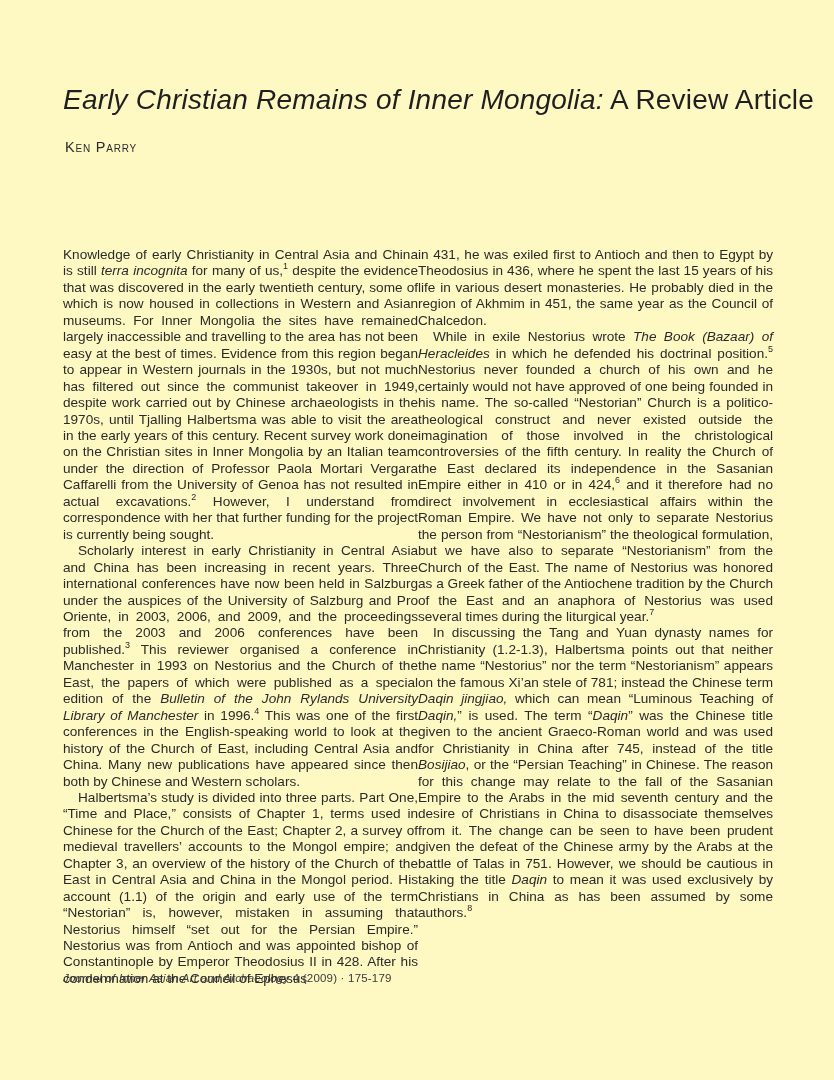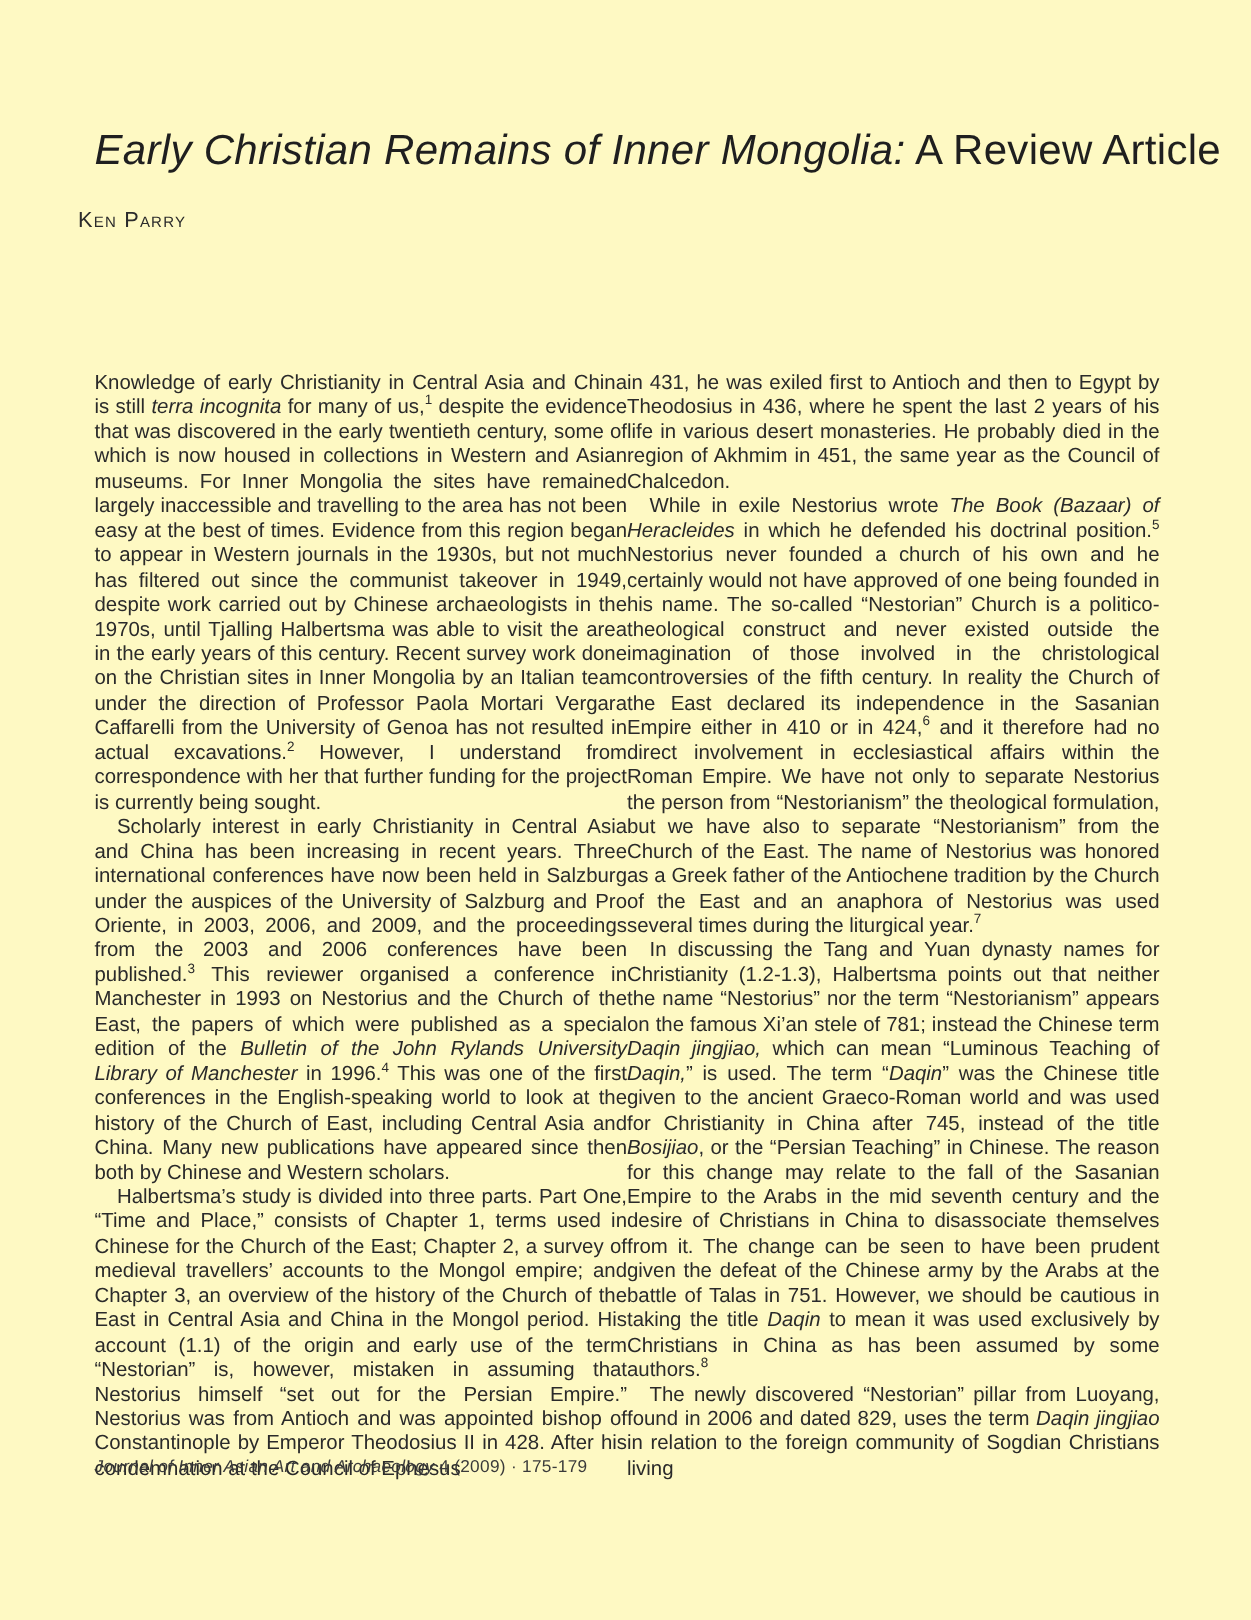--- a/index.html
+++ b/index.html
@@ -26,21 +26,21 @@
     font-size: 28px;
     font-weight: normal;
     letter-spacing: 0.2px;
     color: #1f1f1f;
     white-space: nowrap;
   }
   .title em { font-style: italic; }
   .author {
     position: absolute;
     top: 139px;
-    left: 52px;
+    left: 65px;
     font-size: 14.5px;
     font-variant: small-caps;
     letter-spacing: 0.8px;
     color: #2b2b2b;
   }
   .columns {
     position: absolute;
     top: 247px;
     left: 63px;
     width: 725px;
@@ -85,21 +85,20 @@
 
   <div class="author">Ken Parry</div>
 
   <div class="columns">
     <div class="col">
         <p><span>Knowledge of early Christianity in Central Asia and China is still </span><em>terra incognita</em><span> for many of us,</span><sup>1</sup><span> despite the evidence that was discovered in the early twentieth century, some of which is now housed in collections in Western and Asian museums. For Inner Mongolia the sites have remained largely inaccessible and travelling to the area has not been easy at the best of times. Evidence from this region began to appear in Western journals in the 1930s, but not much has filtered out since the communist takeover in 1949, despite work carried out by Chinese archaeologists in the 1970s, until Tjalling Halbertsma was able to visit the area in the early years of this century.  Recent survey work done on the Christian sites in Inner Mongolia by an Italian team under the direction of Professor Paola Mortari Vergara Caffarelli from the University of Genoa has not resulted in actual excavations.</span><sup>2</sup><span>  However, I understand from correspondence with her that further funding for the project is currently being sought.</span></p>
         <p class="indent"><span>Scholarly interest in early Christianity in Central Asia and China has been increasing in recent years. Three international conferences have now been held in Salzburg under the auspices of the University of Salzburg and Pro Oriente, in 2003, 2006, and 2009, and the proceedings from the 2003 and 2006 conferences have been published.</span><sup>3</sup><span> This reviewer organised a conference in Manchester in 1993 on Nestorius and the Church of the East, the papers of which were published as a special edition of the </span><em>Bulletin of the John Rylands University Library of Manchester</em><span> in 1996.</span><sup>4</sup><span> This was one of the first conferences in the English-speaking world to look at the history of the Church of East, including Central Asia and China. Many new publications have appeared since then both by Chinese and Western scholars.</span></p>
         <p class="indent"><span>Halbertsma’s study is divided into three parts. Part One, “Time and Place,” consists of Chapter 1, terms used in Chinese for the Church of the East; Chapter 2, a survey of medieval travellers’ accounts to the Mongol empire; and Chapter 3, an overview of the history of the Church of the East in Central Asia and China in the Mongol period. His account (1.1) of the origin and early use of the term “Nestorian” is, however, mistaken in assuming that Nestorius himself “set out for the Persian Empire.” Nestorius was from Antioch and was appointed bishop of Constantinople by Emperor Theodosius II in 428. After his condemnation at the Council of Ephesus</span></p>
       </div>
     <div class="col">
-        <p><span>in 431, he was exiled first to Antioch and then to Egypt by Theodosius in 436, where he spent the last 2 years of his life in various desert monasteries. He probably died in the region of Akhmim in 451, the same year as the Council of Chalcedon.</span></p>
+        <p><span>in 431, he was exiled first to Antioch and then to Egypt by Theodosius in 436, where he spent the last 15 years of his life in various desert monasteries. He probably died in the region of Akhmim in 451, the same year as the Council of Chalcedon.</span></p>
         <p class="indent"><span>While in exile Nestorius wrote </span><em>The Book (Bazaar) of Heracleides</em><span> in which he defended his doctrinal position.</span><sup>5</sup><span> Nestorius never founded a church of his own and he certainly would not have approved of one being founded in his name. The so-called “Nestorian” Church is a politico-theological construct and never existed outside the imagination of those involved in the christological controversies of the fifth century. In reality the Church of the East declared its independence in the Sasanian Empire either in 410 or in 424,</span><sup>6</sup><span> and it therefore had no direct involvement in ecclesiastical affairs within the Roman Empire. We have not only to separate Nestorius the person from “Nestorianism” the theological formulation, but we have also to separate “Nestorianism” from the Church of the East. The name of Nestorius was honored as a Greek father of the Antiochene tradition by the Church of the East and an anaphora of Nestorius was used several times during the liturgical year.</span><sup>7</sup></p>
         <p class="indent"><span>In discussing the Tang and Yuan dynasty names for Christianity (1.2-1.3), Halbertsma points out that neither the name “Nestorius” nor the term “Nestorianism” appears on the famous Xi’an stele of 781; instead the Chinese term </span><em>Daqin jingjiao,</em><span> which can mean “Luminous Teaching of </span><em>Daqin,</em><span>” is used. The term “</span><em>Daqin</em><span>” was the Chinese title given to the ancient Graeco-Roman world and was used for Christianity in China after 745, instead of the title </span><em>Bosijiao</em><span>, or the “Persian Teaching” in Chinese.  The reason for this change may relate to the fall of the Sasanian Empire to the Arabs in the mid seventh century and the desire of Christians in China to disassociate themselves from it. The change can be seen to have been prudent given the defeat of the Chinese army by the Arabs at the battle of Talas in 751. However, we should be cautious in taking the title </span><em>Daqin</em><span> to mean it was used exclusively by Christians in China as has been assumed by some authors.</span><sup>8</sup></p>
-        <p class="indent"><span>The newly discovered “Nestorian” pillar from Luoyang, found in 2006 and dated 829, uses the term </span><em>Daqin jingjiao</em><span> in relation to the foreign community of Sogdian Christians living</span></p>
       </div>
   </div>
 
   <div class="footer"><em>Journal of Inner Asian Art and Archaeology</em><span> 4 (2009) · 175-179</span></div>
 </div>
 
 </body></html>

